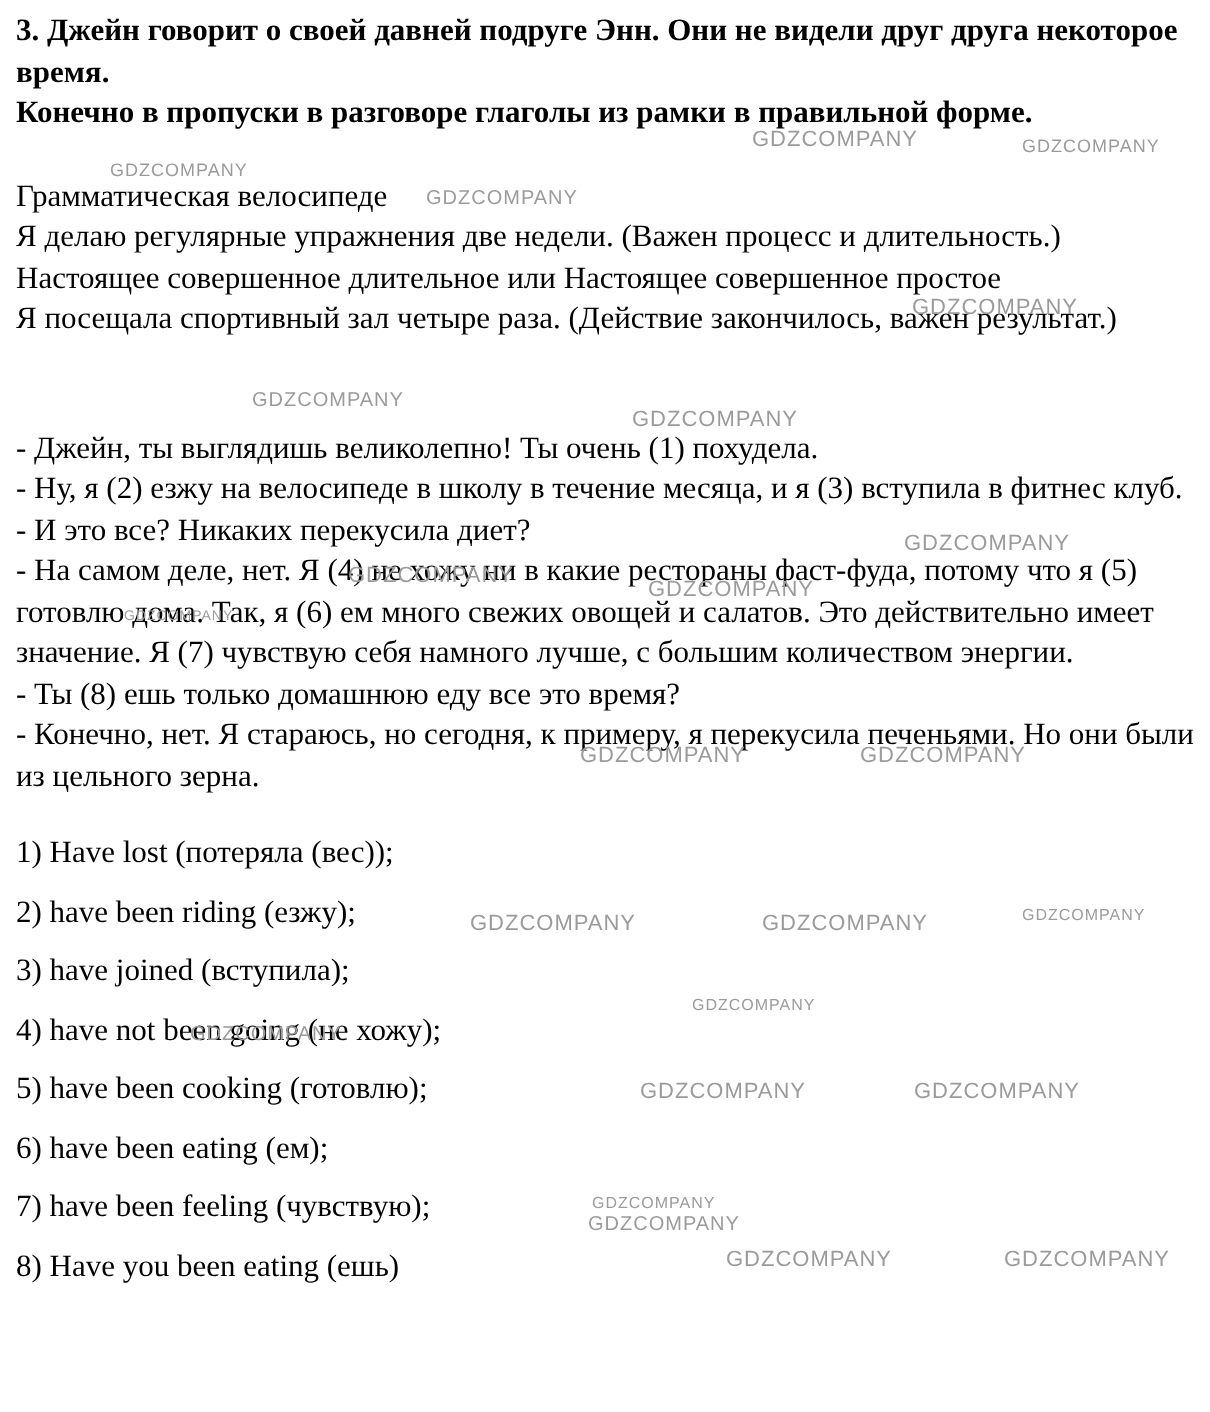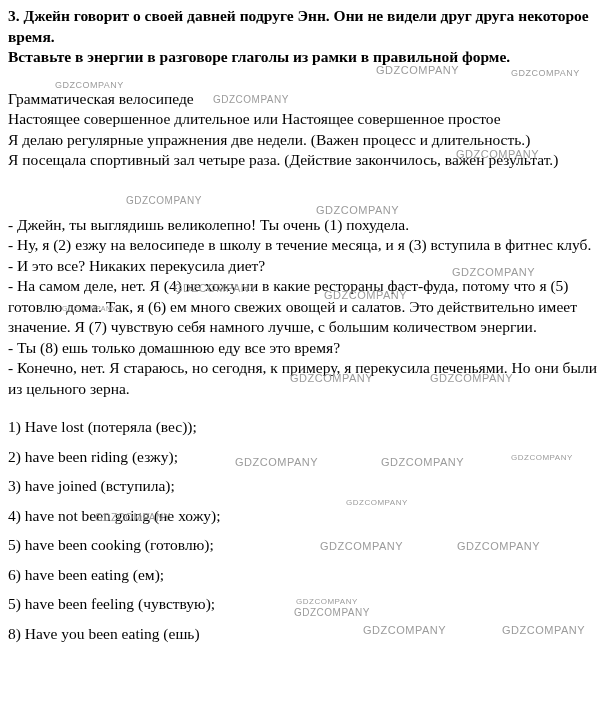--- a/index.html
+++ b/index.html
@@ -44,47 +44,47 @@
   .wm.s8  { font-size: 8px; }
   .wm.s7  { font-size: 7px; }
 </style>
 </head>
 <body>
 
 <div class="page">
 
   <div class="task-block">
     <p class="bold">3. Джейн говорит о своей давней подруге Энн. Они не видели друг друга некоторое время.</p>
-    <p class="bold">Вставьте в энергии в разговоре глаголы из рамки в правильной форме.</p>
+    <p class="bold">Конечно в пропуски в разговоре глаголы из рамки в правильной форме.</p>
   </div>
 
   <div class="hint-block">
     <p>Грамматическая велосипеде</p>
+    <p>Я делаю регулярные упражнения две недели. (Важен процесс и длительность.)</p>
     <p>Настоящее совершенное длительное или Настоящее совершенное простое</p>
-    <p>Я делаю регулярные упражнения две недели. (Важен процесс и длительность.)</p>
     <p>Я посещала спортивный зал четыре раза. (Действие закончилось, важен результат.)</p>
   </div>
 
   <div class="dialogue-block">
     <p>- Джейн, ты выглядишь великолепно! Ты очень (1) похудела.</p>
     <p>- Ну, я (2) езжу на велосипеде в школу в течение месяца, и я (3) вступила в фитнес клуб.</p>
     <p>- И это все? Никаких перекусила диет?</p>
     <p>- На самом деле, нет. Я (4) не хожу ни в какие рестораны фаст-фуда, потому что я (5) готовлю дома. Так, я (6) ем много свежих овощей и салатов. Это действительно имеет значение. Я (7) чувствую себя намного лучше, с большим количеством энергии.</p>
     <p>- Ты (8) ешь только домашнюю еду все это время?</p>
     <p>- Конечно, нет. Я стараюсь, но сегодня, к примеру, я перекусила печеньями. Но они были из цельного зерна.</p>
   </div>
 
   <div class="answers-block">
     <p>1) Have lost (потеряла (вес));</p>
     <p>2) have been riding (езжу);</p>
     <p>3) have joined (вступила);</p>
     <p>4) have not been going (не хожу);</p>
     <p>5) have been cooking (готовлю);</p>
     <p>6) have been eating (ем);</p>
-    <p>5) have been feeling (чувствую);</p>
+    <p>7) have been feeling (чувствую);</p>
     <p>8) Have you been eating (ешь)</p>
   </div>
 
   <span class="wm" style="left:376px; top:64px;">GDZCOMPANY</span>
   <span class="wm s9" style="left:511px; top:68px;">GDZCOMPANY</span>
   <span class="wm s9" style="left:55px;  top:80px;">GDZCOMPANY</span>
   <span class="wm s10" style="left:213px; top:94px;">GDZCOMPANY</span>
   <span class="wm" style="left:456px; top:148px;">GDZCOMPANY</span>
   <span class="wm s10" style="left:126px; top:195px;">GDZCOMPANY</span>
   <span class="wm" style="left:316px; top:204px;">GDZCOMPANY</span>

